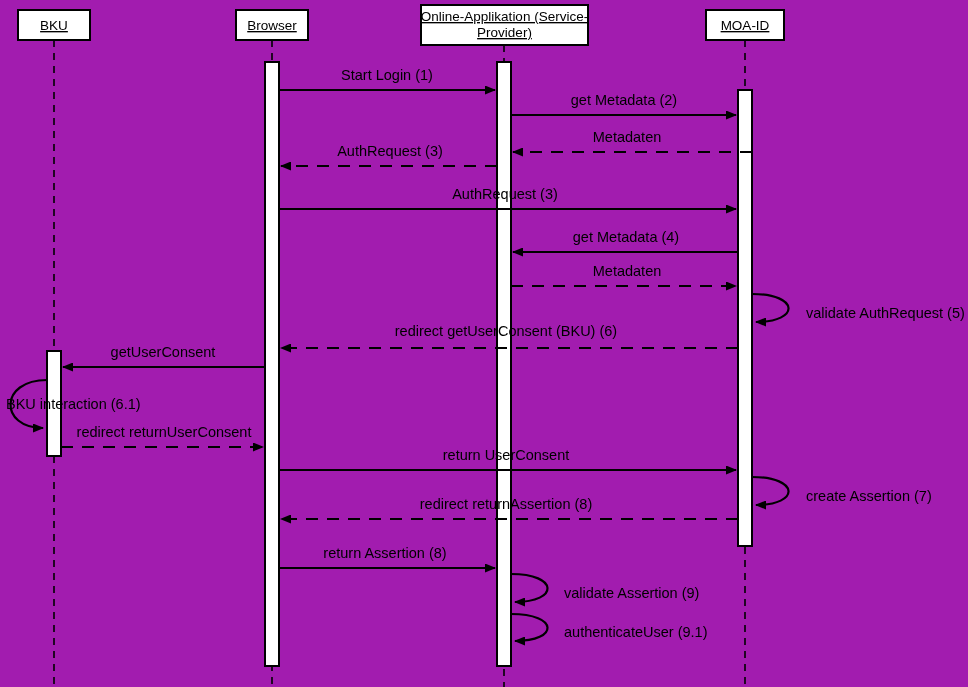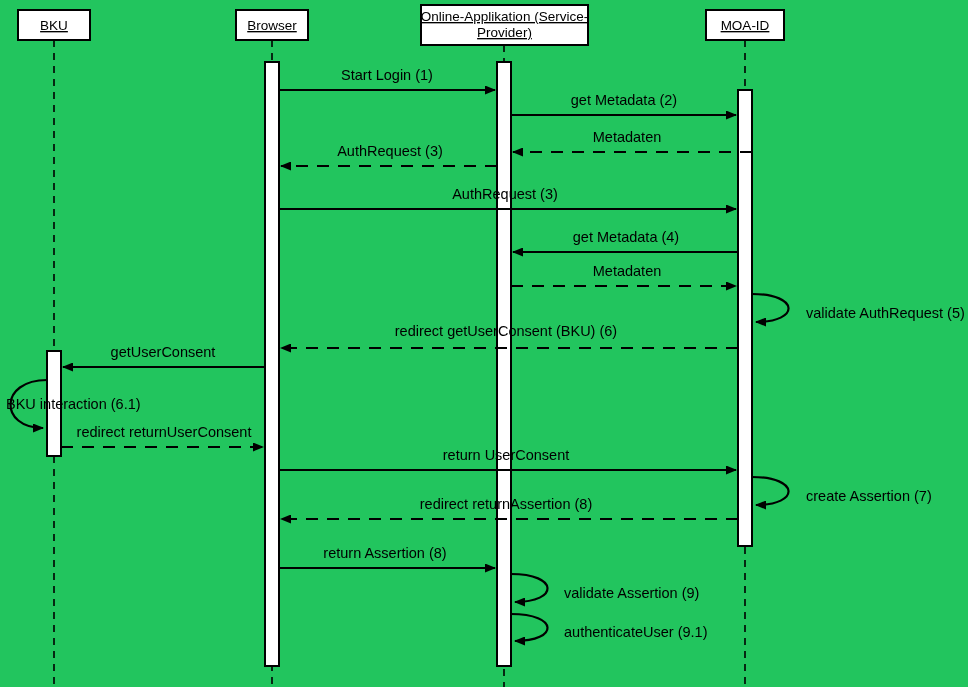--- a/index.html
+++ b/index.html
@@ -4,21 +4,21 @@
 <style>
   html, body {
     margin: 0;
     padding: 0;
     background: #ffffff;
   }
   #diagram-root {
     position: relative;
     width: 968px;
     height: 687px;
-    background: #22c55e;
+    background: #a21caf;
     font-family: "Liberation Sans", sans-serif;
     overflow: hidden;
   }
   svg#seq {
     display: block;
     width: 968px;
     height: 687px;
   }
   .lifeline-box {
     fill: #ffffff;

